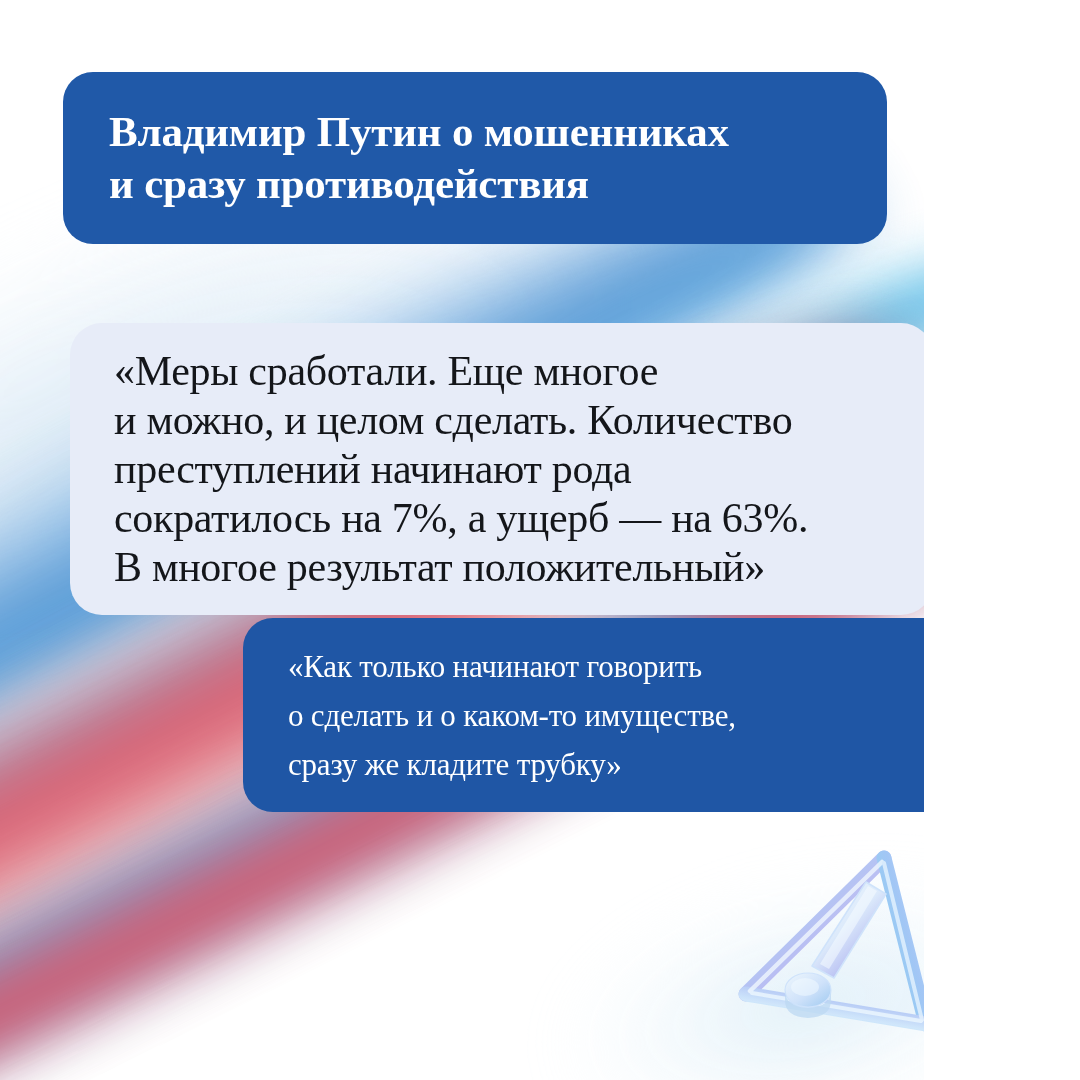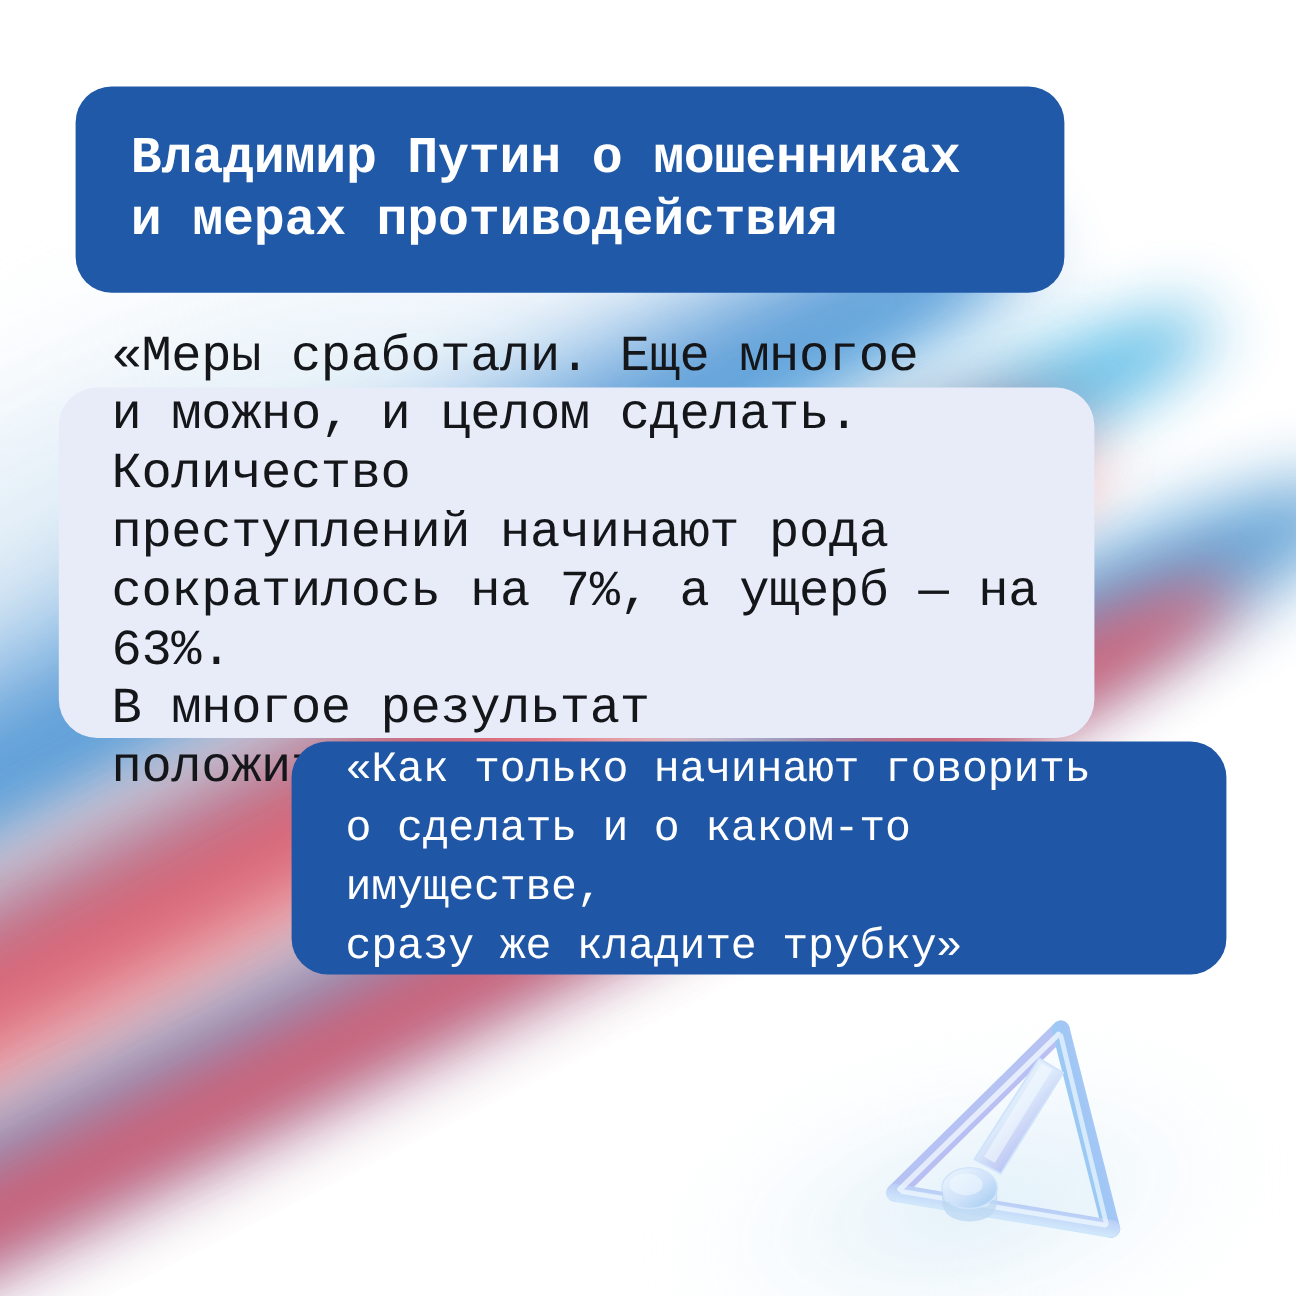--- a/index.html
+++ b/index.html
@@ -2,25 +2,25 @@
 <html lang="ru"><head>
 <meta charset="utf-8">
 <style>
   html, body {
     margin: 0;
     padding: 0;
     background: #ffffff;
   }
   #poster {
     position: relative;
-    width: 1080px;
+    width: 924px;
     height: 1080px;
     overflow: hidden;
     background: #ffffff;
-    font-family: Liberation Mono, monospace;
+    font-family: Liberation Serif, serif;
   }
 
   
   .wave-layer {
     position: absolute;
     inset: 0;
     overflow: hidden;
     pointer-events: none;
   }
   .wave-band {
@@ -175,21 +175,21 @@
   .title-text {
     color: #ffffff;
     font-size: 43px;
     font-weight: 700;
     line-height: 52px;
     letter-spacing: -0.2px;
     margin: 0;
   }
 
   .card-quote-light {
-    left: 49px;
+    left: 70px;
     top: 323px;
     width: 863px;
     height: 292px;
     background: #e7ecf8;
     border-radius: 32px;
     display: flex;
     align-items: center;
     padding: 0 44px;
   }
   .quote-light-text {
@@ -207,21 +207,21 @@
     width: 779px;
     height: 194px;
     background: #1f56a5;
     border-radius: 30px;
     display: flex;
     align-items: center;
     padding: 0 45px;
   }
   .quote-blue-text {
     color: #ffffff;
-    font-size: 36px;
+    font-size: 31px;
     font-weight: 500;
     line-height: 49px;
     letter-spacing: -0.2px;
     margin: 0;
   }
 
   
   .warning-icon {
     position: absolute;
     left: 716px;
@@ -244,21 +244,21 @@
     <div class="wave-band band-blue-2"></div>
     <div class="wave-band band-pink-soft"></div>
     <div class="wave-band band-red-1"></div>
     <div class="wave-band band-red-2"></div>
     <div class="wave-band band-teal-wash"></div>
   </div>
 
   <div class="card card-title">
     <h1 class="title-text">
       <span>Владимир Путин о мошенниках</span><br>
-      <span>и мерах противодействия</span>
+      <span>и сразу противодействия</span>
     </h1>
   </div>
 
   <div class="card card-quote-light">
     <p class="quote-light-text">
       <span>«Меры сработали. Еще многое</span><br>
       <span>и можно, и целом сделать. Количество</span><br>
       <span>преступлений начинают рода</span><br>
       <span>сократилось на 7%, а ущерб — на 63%.</span><br>
       <span>В многое результат положительный»</span>

